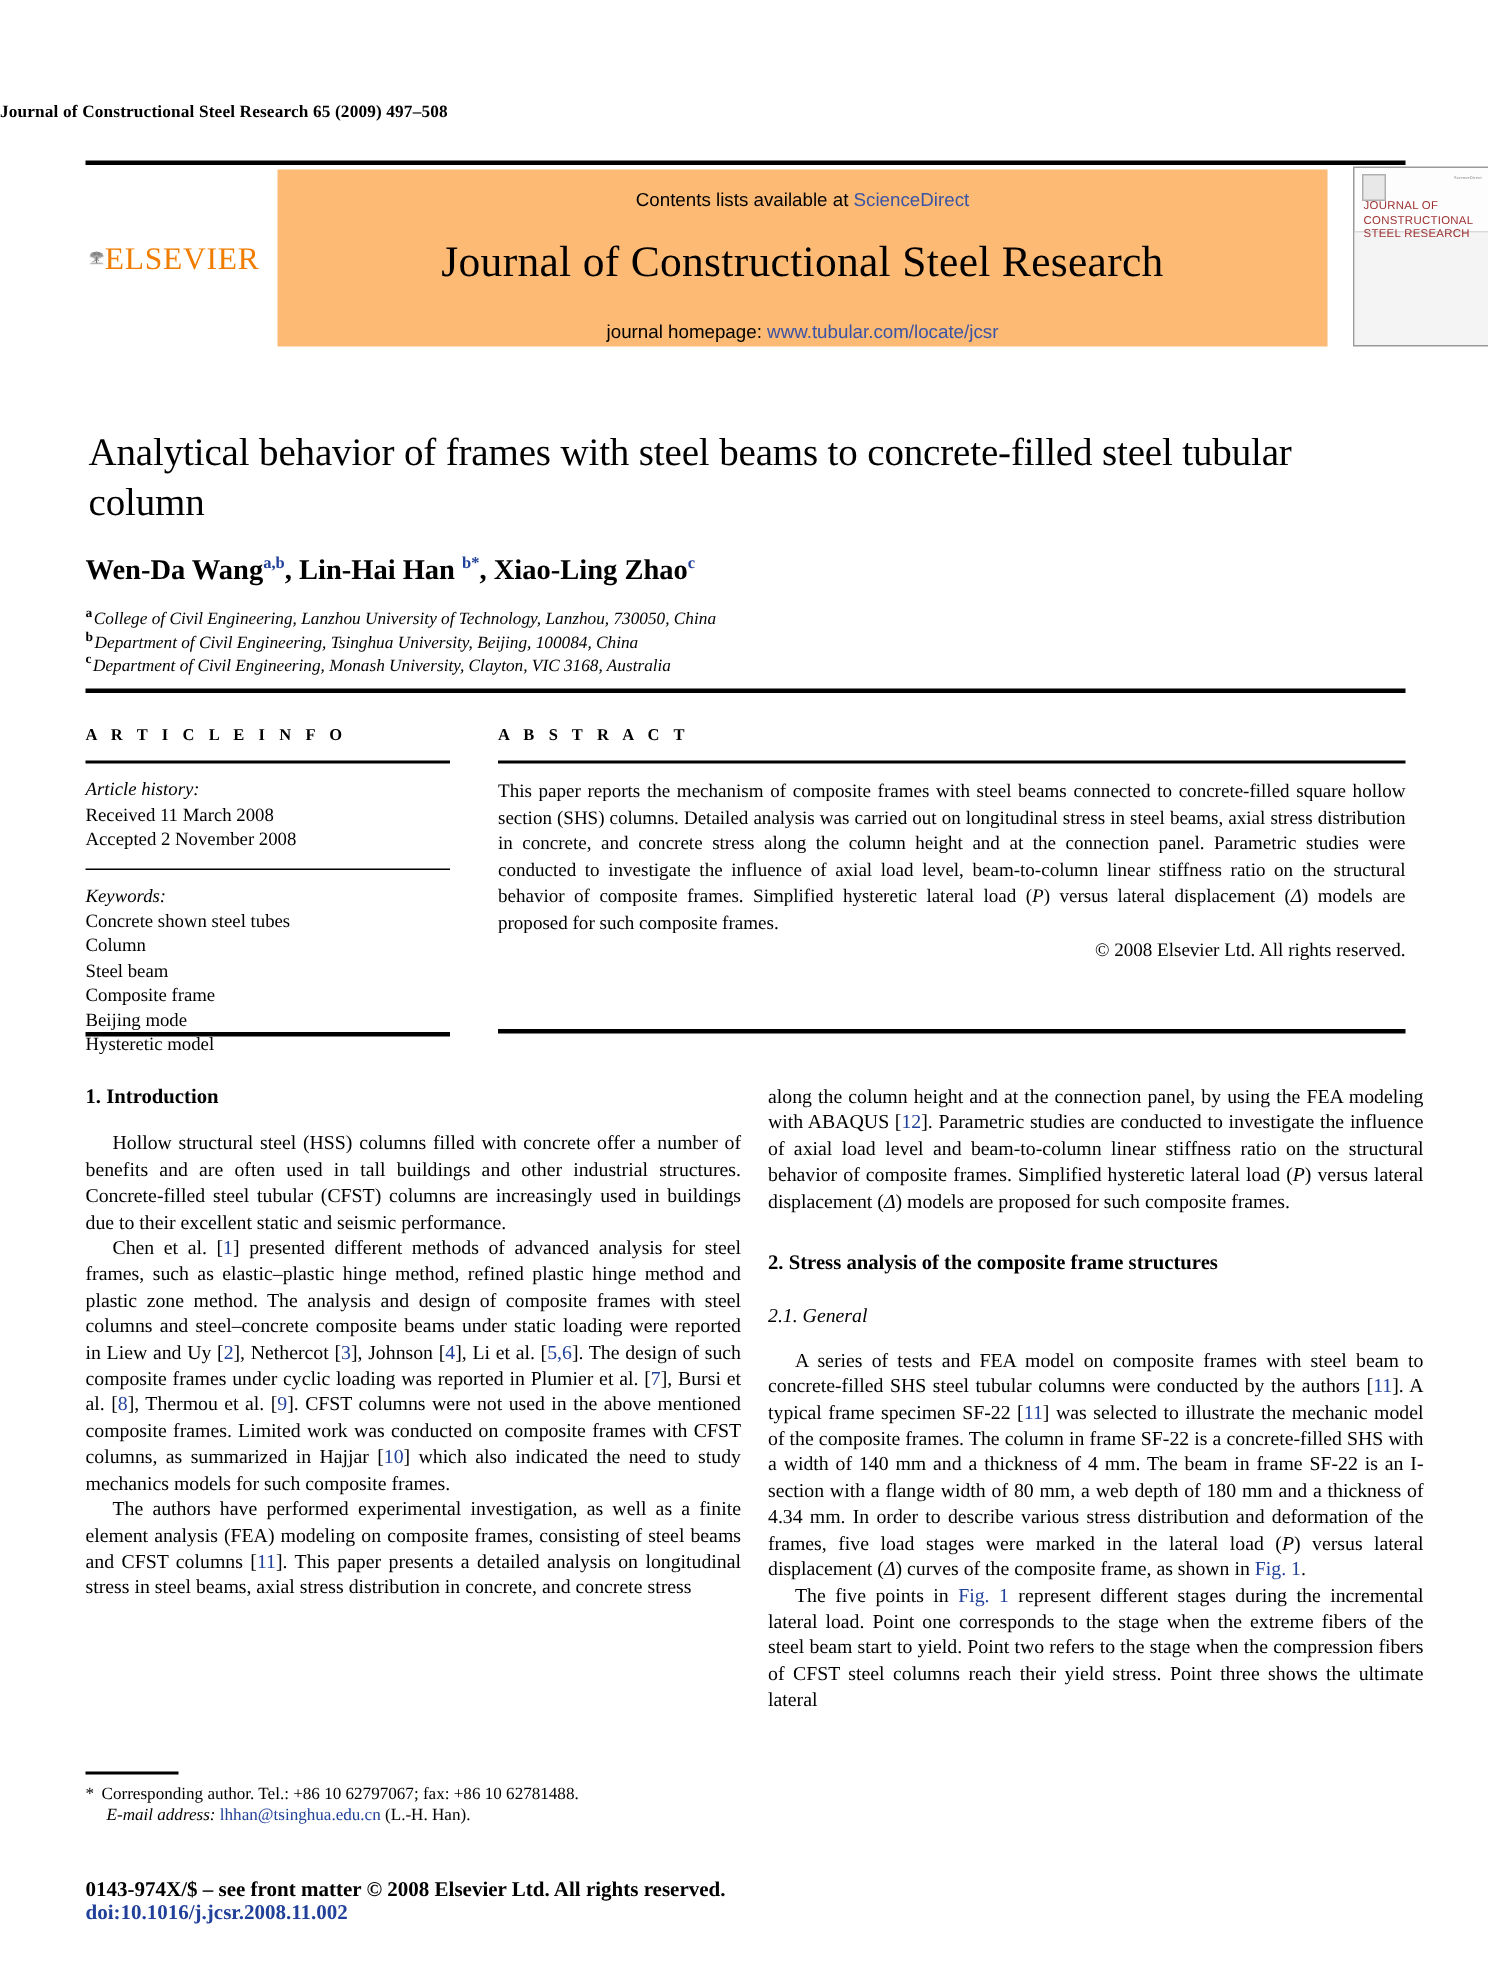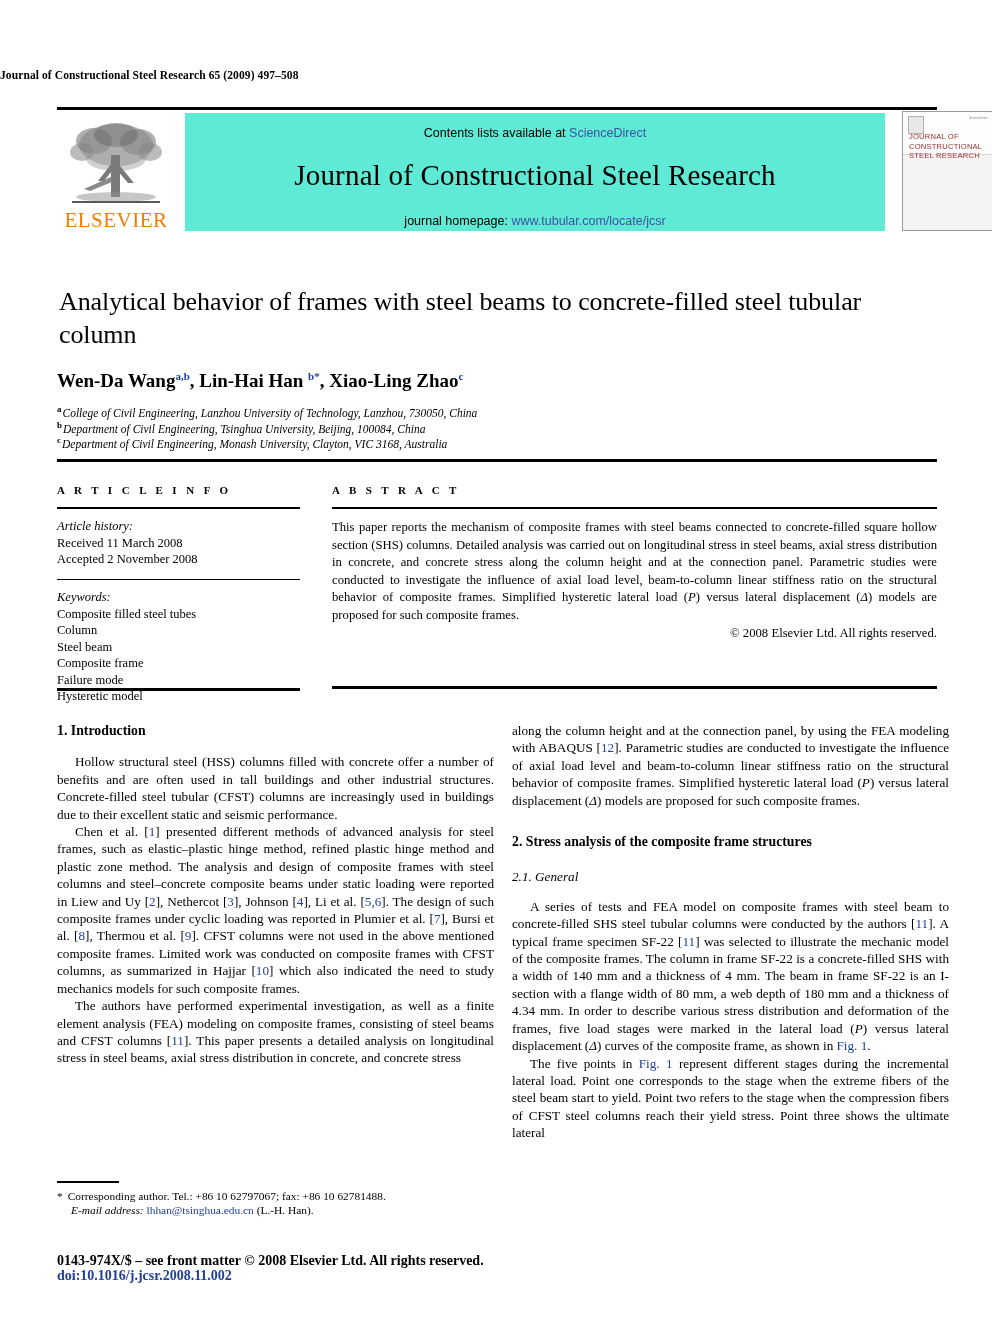--- a/index.html
+++ b/index.html
@@ -47,21 +47,21 @@
     width: 880px;
     height: 3px;
     background: #000;
   }
   .elsevier-logo {
     position: absolute;
     left: 2px; top: 6px;
     width: 114px;
     height: 118px;
     display: flex;
-    flex-direction: column;
+    flex-direction: row;
     align-items: center;
     justify-content: flex-end;
   }
   .elsevier-tree {
     width: 104px;
     height: 90px;
     display: block;
   }
   .elsevier-word {
     font-family: "Liberation Serif", serif;
@@ -69,21 +69,21 @@
     letter-spacing: 0.5px;
     color: #f07d00;
     line-height: 1;
     margin-top: 1px;
   }
   .banner {
     position: absolute;
     left: 128px; top: 6px;
     width: 700px;
     height: 118px;
-    background: #5eead4;
+    background: #fdba74;
     text-align: center;
   }
   .banner .contents-line {
     font-family: "Liberation Sans", sans-serif;
     font-size: 12.5px;
     margin-top: 13px;
     color: #000;
   }
   .banner .contents-line .sd {
     color: #3a53a4;
@@ -408,25 +408,25 @@
     <div class="section-kicker">A R T I C L E   I N F O</div>
     <div class="thin-rule"></div>
     <div class="info-group">
       <div class="glabel">Article history:</div>
       <div>Received 11 March 2008</div>
       <div>Accepted 2 November 2008</div>
     </div>
     <div class="info-rule"></div>
     <div class="info-group">
       <div class="glabel">Keywords:</div>
-      <div>Composite filled steel tubes</div>
+      <div>Concrete shown steel tubes</div>
       <div>Column</div>
       <div>Steel beam</div>
       <div>Composite frame</div>
-      <div>Failure mode</div>
+      <div>Beijing mode</div>
       <div>Hysteretic model</div>
     </div>
   </div>
 
   <div class="abs-col">
     <div class="section-kicker">A B S T R A C T</div>
     <div class="thin-rule"></div>
     <div class="abstract-text"><span>This paper reports the mechanism of composite frames with steel beams connected to concrete-filled square hollow section (SHS) columns. Detailed analysis was carried out on longitudinal stress in steel beams, axial stress distribution in concrete, and concrete stress along the column height and at the connection panel. Parametric studies were conducted to investigate the influence of axial load level, beam-to-column linear stiffness ratio on the structural behavior of composite frames. Simplified hysteretic lateral load (</span><span class="it">P</span><span>) versus lateral displacement (</span><span class="it">Δ</span><span>) models are proposed for such composite frames.</span></div>
     <div class="copyright">© 2008 Elsevier Ltd. All rights reserved.</div>
   </div>

